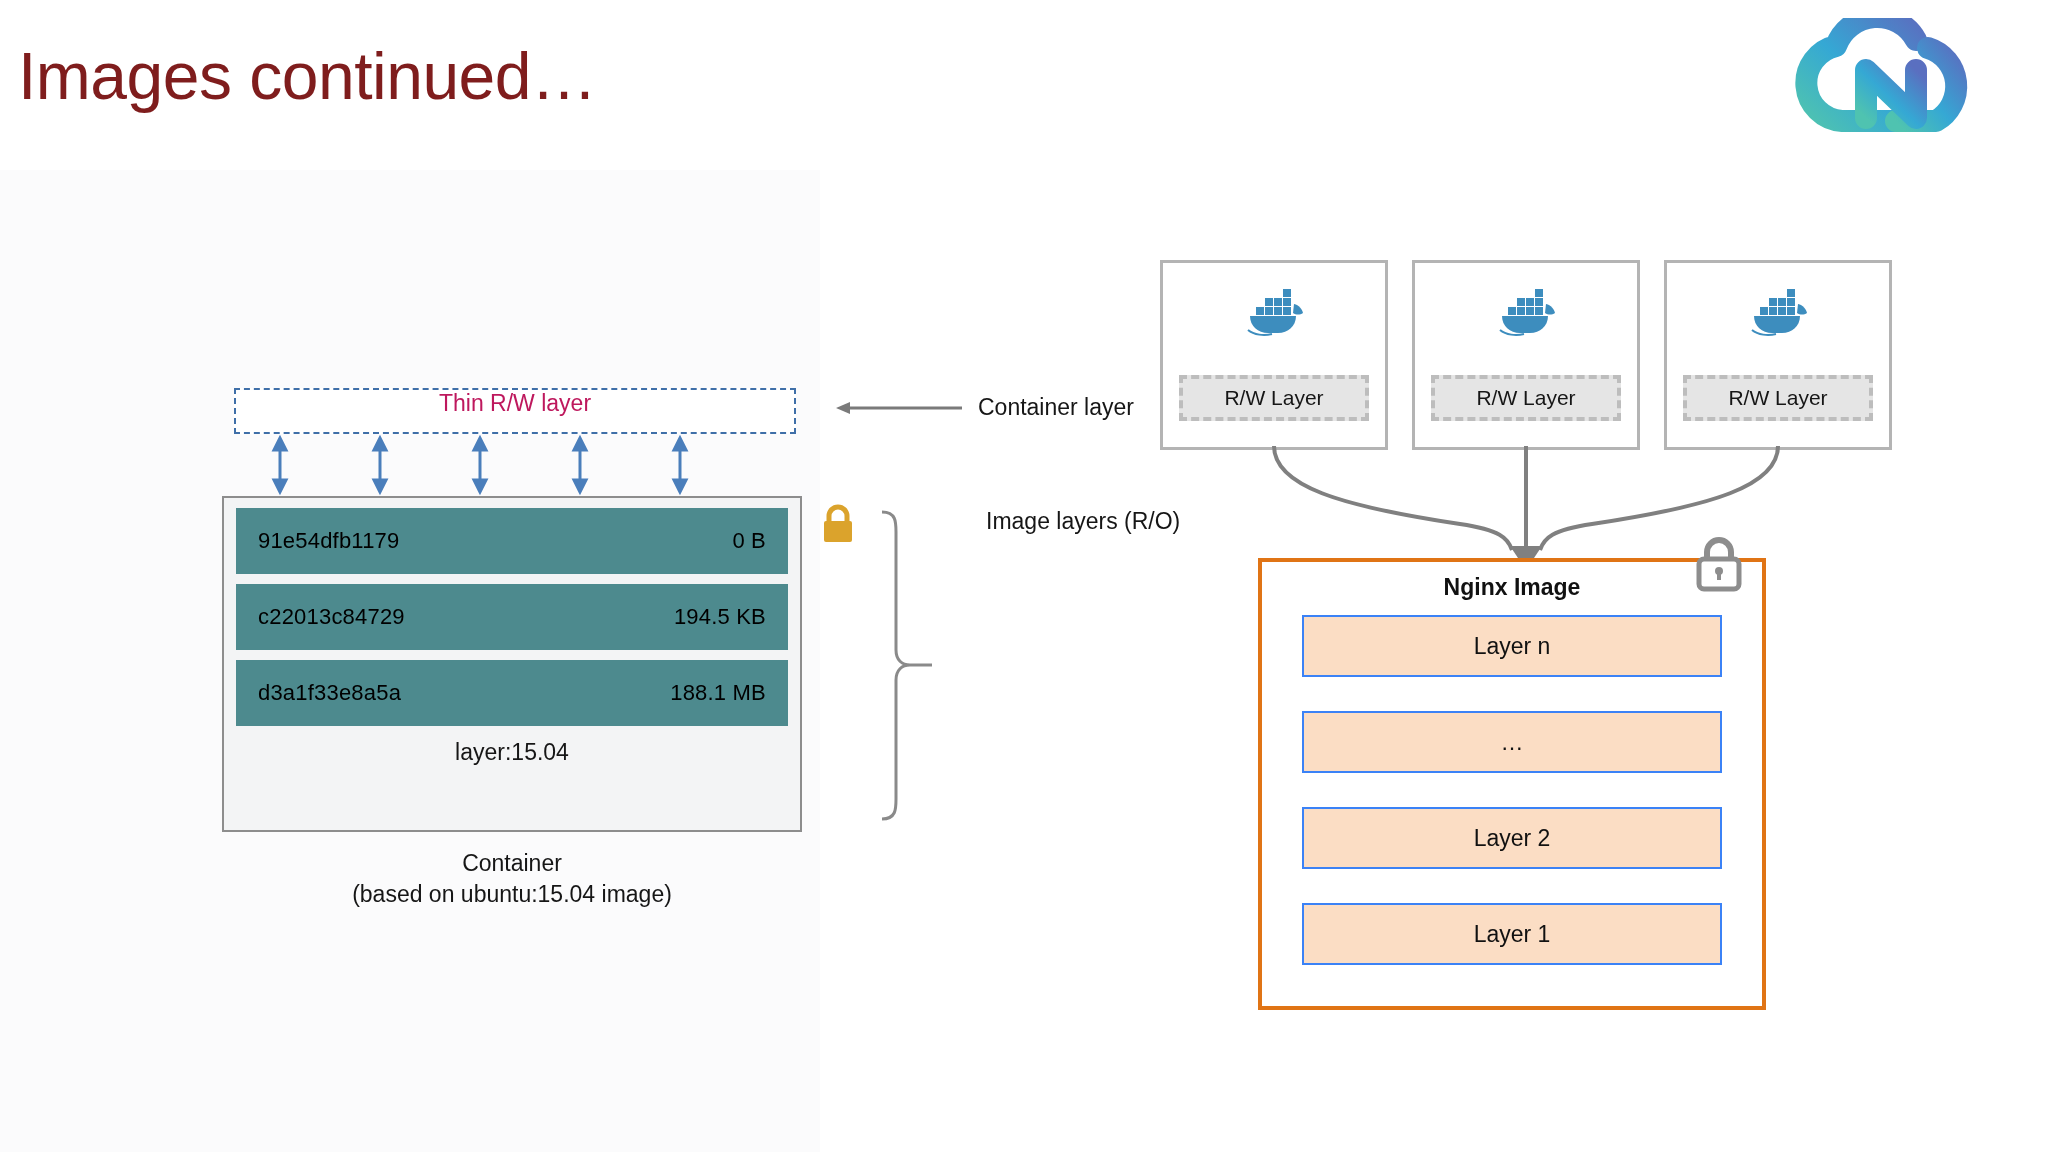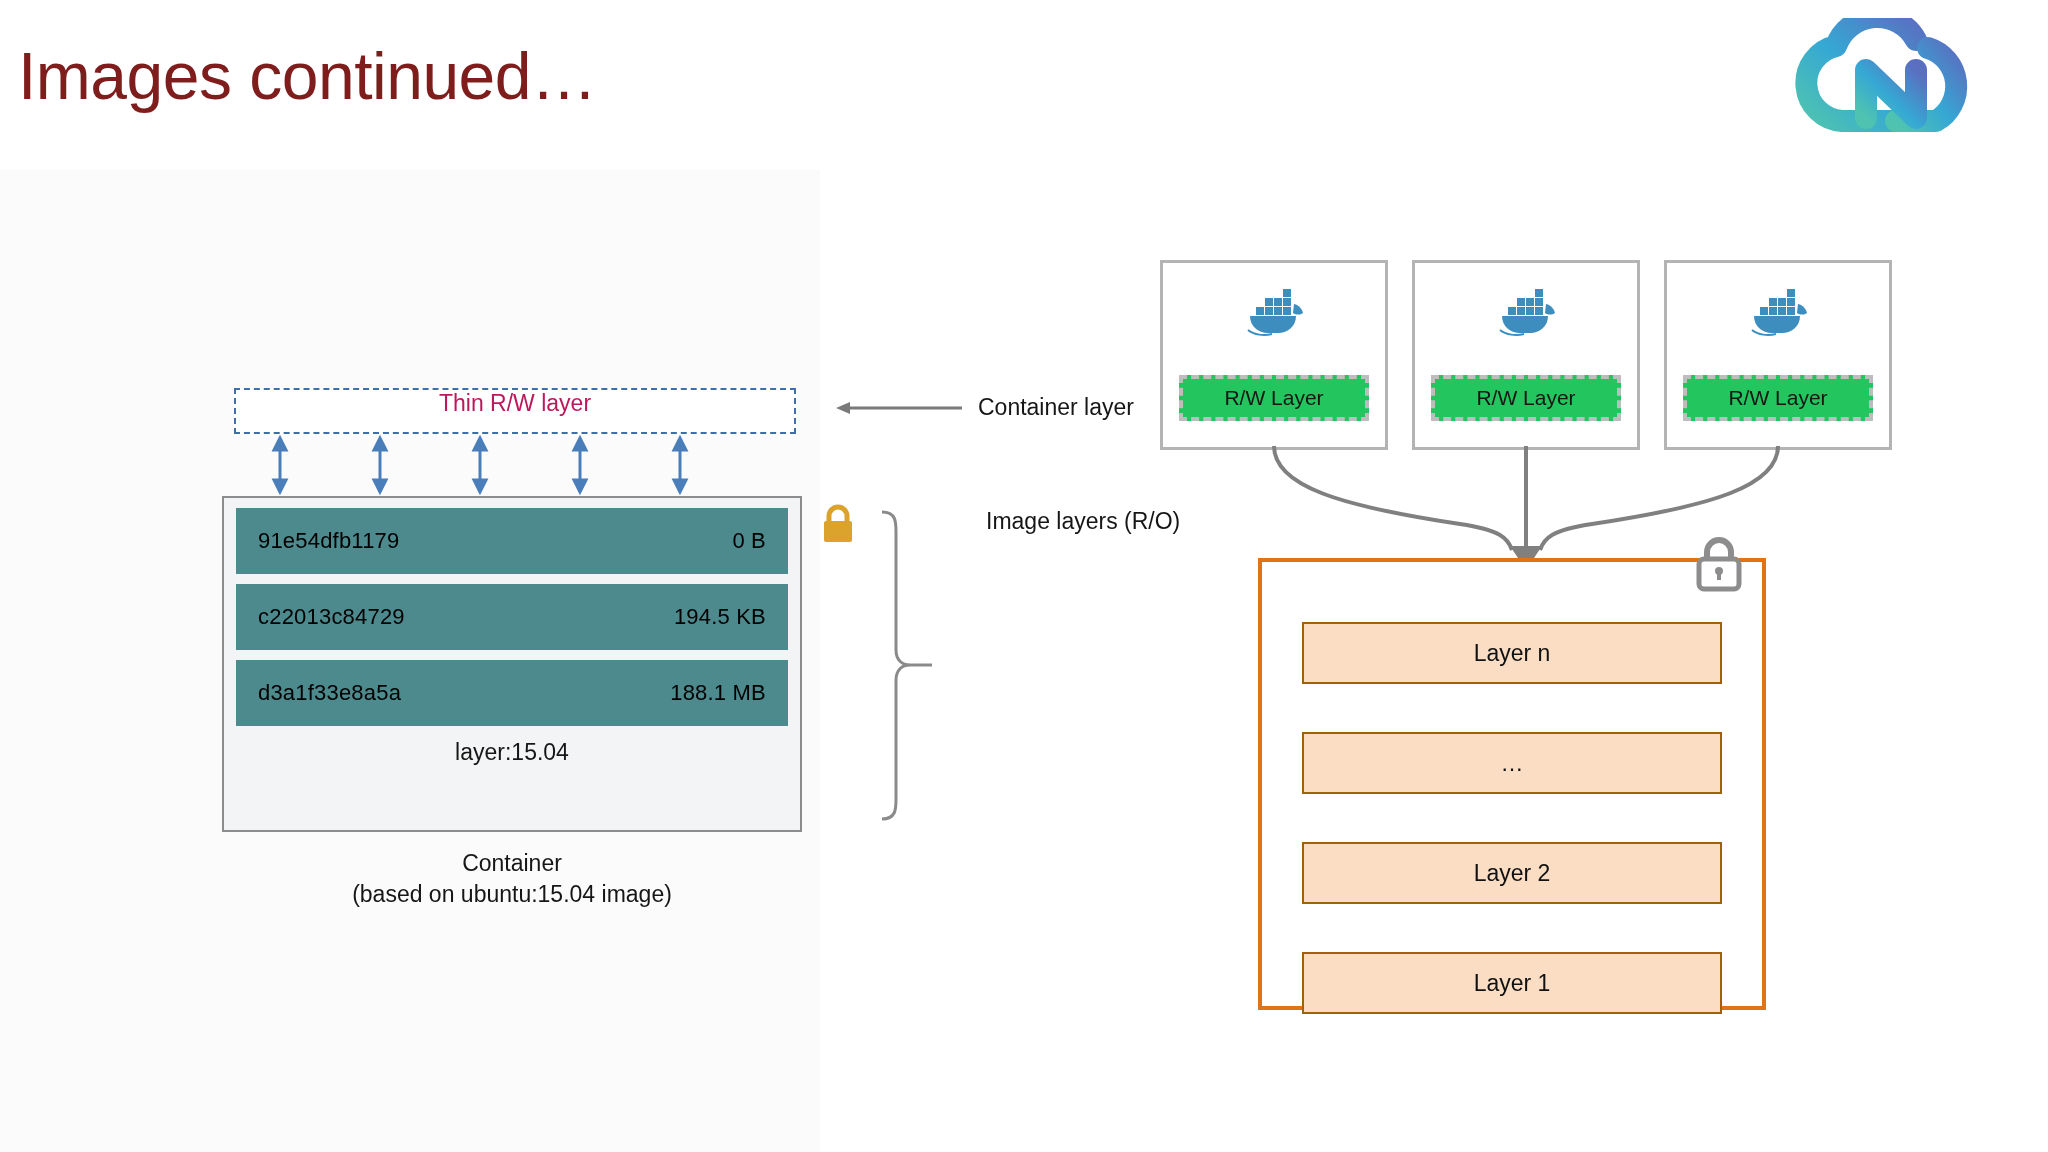--- a/index.html
+++ b/index.html
@@ -198,21 +198,21 @@
     right: 16px;
     bottom: 26px;
     height: 46px;
     border: 4px dashed #bdbdbd;
     box-sizing: border-box;
     display: flex;
     align-items: center;
     justify-content: center;
     font-size: 21px;
     color: #161616;
-    background: #22c55e;
+    background: #e5e5e5;
   }
 
   .connectors {
     position: absolute;
     left: 0px;
     top: 186px;
     width: 790px;
     height: 140px;
   }
 
@@ -233,28 +233,27 @@
     font-size: 23px;
     font-weight: bold;
     color: #111111;
     margin-bottom: 14px;
   }
 
   .img-layer {
     height: 62px;
     margin-bottom: 34px;
     background: #fbddc4;
-    border: 2px solid #a16207;
+    border: 2px solid #3b82f6;
     box-sizing: border-box;
     display: flex;
     align-items: center;
     justify-content: center;
     font-size: 23px;
     color: #111111;
-    margin-top: 48px;
   }
   .img-layer:last-child { margin-bottom: 0; }
 
   .lock-gray {
     position: absolute;
     left: 530px;
     top: 272px;
     width: 58px;
     height: 62px;
   }
@@ -445,20 +444,21 @@
       <g fill="none" stroke="#808080" stroke-width="4">
         <path d="M114 0 C114 40 180 60 300 78 C340 84 348 92 352 104"></path>
         <path d="M366 0 L366 102"></path>
         <path d="M618 0 C618 40 552 60 432 78 C392 84 384 92 380 104"></path>
       </g>
       <polygon points="366,124 350,100 382,100" fill="#808080"></polygon>
     </svg>
   </div>
 
   <div class="nginx-box">
+    <div class="nginx-title">Nginx Image</div>
     <div class="img-layer">Layer n</div>
     <div class="img-layer">…</div>
     <div class="img-layer">Layer 2</div>
     <div class="img-layer">Layer 1</div>
   </div>
 
   <div class="lock-gray">
     <svg viewBox="0 0 58 62" width="58" height="62" aria-hidden="true">
       <path d="M17 28 V20 a12 12 0 0 1 24 0 V28" fill="none" stroke="#8d8d8d" stroke-width="6"></path>
       <rect x="9" y="27" width="40" height="30" rx="5" fill="#ffffff" stroke="#8d8d8d" stroke-width="5"></rect>

